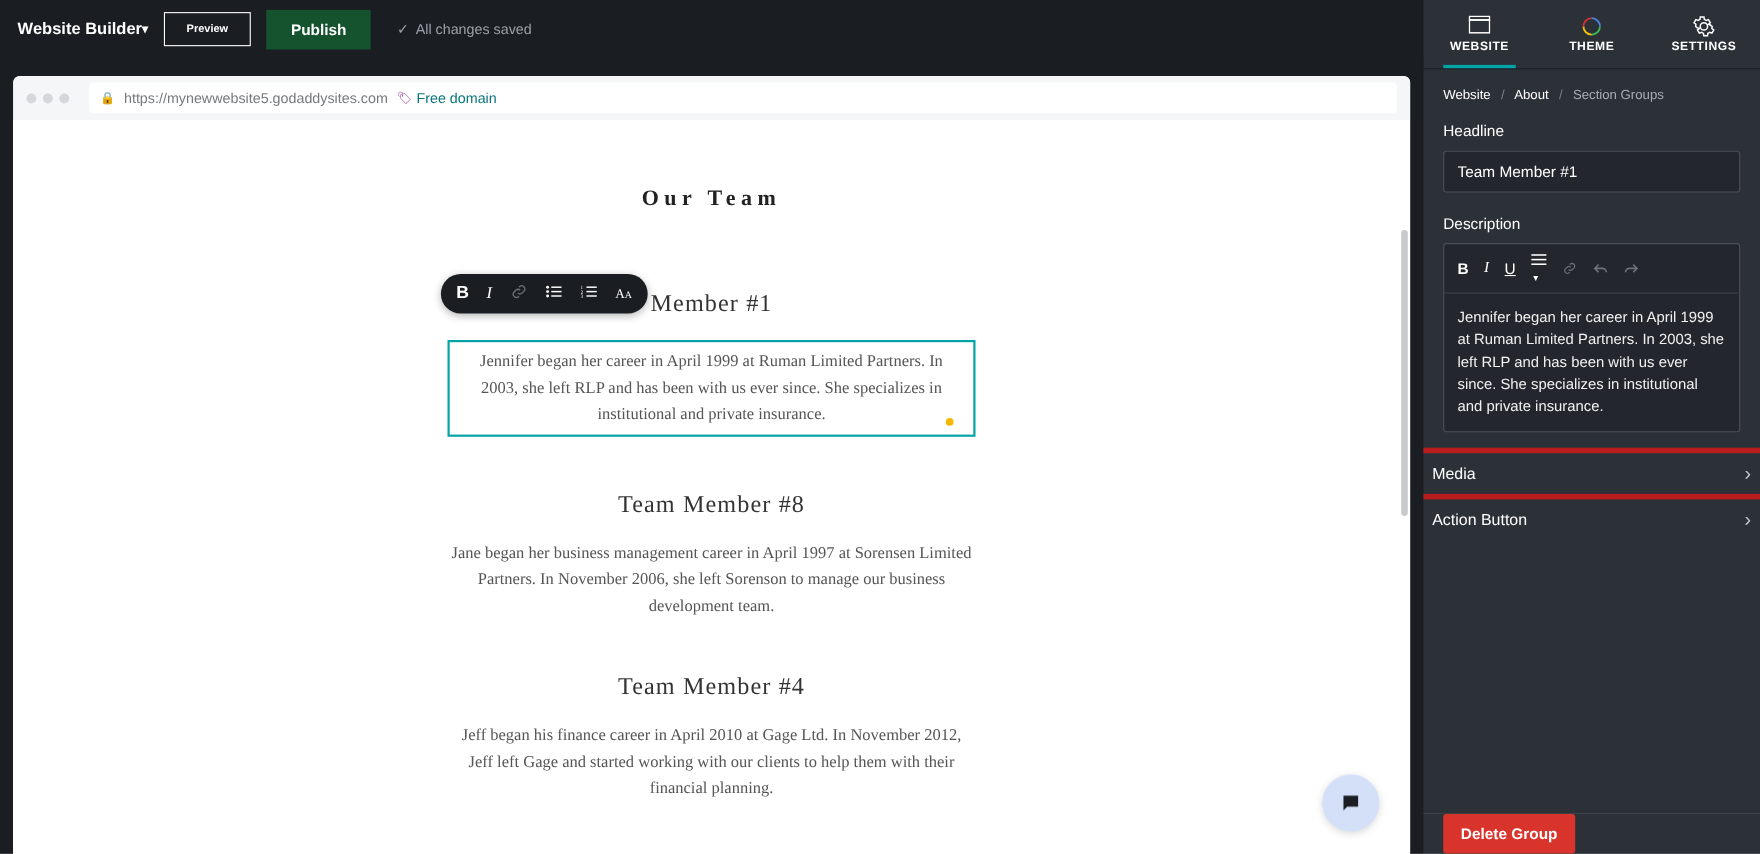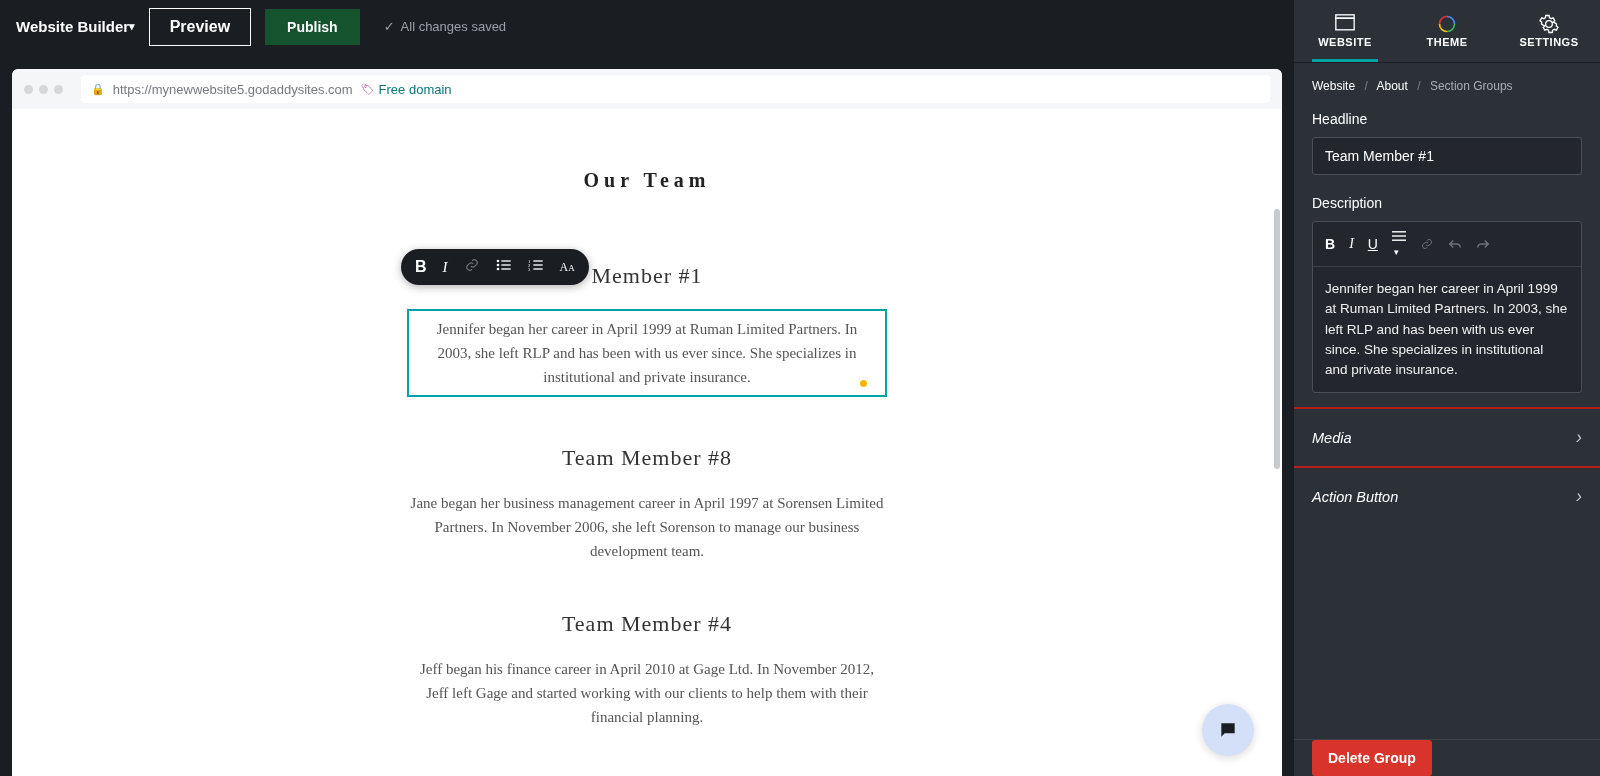--- a/index.html
+++ b/index.html
@@ -1,21 +1,21 @@
 <!DOCTYPE html>
 <html><head>
 <meta charset="utf-8">
 <style>
 * { box-sizing: border-box; margin: 0; padding: 0; }
 body { font-family: -apple-system, BlinkMacSystemFont, 'Segoe UI', Arial, sans-serif; background: #1a1e23; overflow: hidden; width: 1600px; height: 776px; }
 
 .top-bar { height: 53px; background: #1a1e23; display: flex; align-items: center; padding: 0 16px; gap: 14px; }
 .brand { color: #fff; font-size: 15px; font-weight: 600; display: flex; align-items: center; gap: 0; cursor: pointer; }
 .brand .chev { font-size: 11px; }
-.btn-preview { background: transparent; border: 1.5px solid #fff; color: #fff; padding: 9px 20px; font-size: 16px; font-weight: 600; cursor: pointer; }
+.btn-preview { background: transparent; border: 1.5px solid #fff; color: #fff; padding: 9px 20px; font-size: 10px; font-weight: 600; cursor: pointer; }
 .btn-publish { background: #14532d; border: none; color: #fff; padding: 10px 22px; font-size: 14px; font-weight: 600; cursor: pointer; }
 .saved { color: #9aa0a6; font-size: 13px; display: flex; align-items: center; gap: 6px; margin-left: 10px; }
 .saved::before { content: "✓"; font-size: 13px; }
 .spacer { flex: 1; }
 .help { color: #fff; font-size: 13px; cursor: pointer; margin-right: 10px; }
 
 .tabs-row { position: absolute; top: 0; right: 0; width: 306px; height: 63px; background: #2c3138; display: flex; border-bottom: 1px solid #1a1e23; }
 .tab { flex: 1; display: flex; flex-direction: column; align-items: center; justify-content: center; gap: 6px; color: #fff; font-size: 11px; font-weight: 600; letter-spacing: 0.5px; cursor: pointer; position: relative; }
 .tab.active::after { content: ""; position: absolute; bottom: 0; left: 18px; right: 18px; height: 3px; background: #00a4a6; }
 .tab-icon { width: 20px; height: 16px; }
@@ -60,21 +60,21 @@
 .panel-input { width: 100%; background: #23272d; border: 1px solid #4a4f56; color: #fff; padding: 10px 12px; font-size: 14px; border-radius: 3px; }
 .rte { border: 1px solid #4a4f56; border-radius: 3px; background: #23272d; }
 .rte-toolbar { display: flex; align-items: center; gap: 14px; padding: 8px 12px; border-bottom: 1px solid #3c4148; }
 .rte-btn { color: #fff; font-size: 14px; cursor: pointer; }
 .rte-btn.bold { font-weight: bold; }
 .rte-btn.italic { font-style: italic; font-family: Georgia; }
 .rte-btn.underline { text-decoration: underline; }
 .rte-btn.dim { color: #6c7278; }
 .rte-btn.small-icon svg { width: 14px; height: 12px; }
 .rte-body { padding: 12px; font-size: 13.5px; line-height: 1.5; color: #f0f0f0; min-height: 90px; }
-.accordion-row { border-top: 2px solid #b91c1c; padding: 18px; display: flex; align-items: center; justify-content: space-between; cursor: pointer; font-size: 14.5px; font-style: italic; }
+.accordion-row { border-top: 5px solid #b91c1c; padding: 8px; display: flex; align-items: center; justify-content: space-between; cursor: pointer; font-size: 14.5px; }
 .accordion-row:last-of-type { border-bottom: 1px solid #3c4148; }
 .chevron-r { font-size: 18px; color: #c3c7cc; }
 .panel-footer { margin-top: auto; padding: 0 18px; border-top: 1px solid #3c4148; }
 .btn-delete { background: #d9342b; color: #fff; border: none; padding: 10px 16px; font-size: 14px; font-weight: 600; border-radius: 3px; cursor: pointer; }
 
 svg { display: block; }
 </style>
 </head>
 <body>
 

